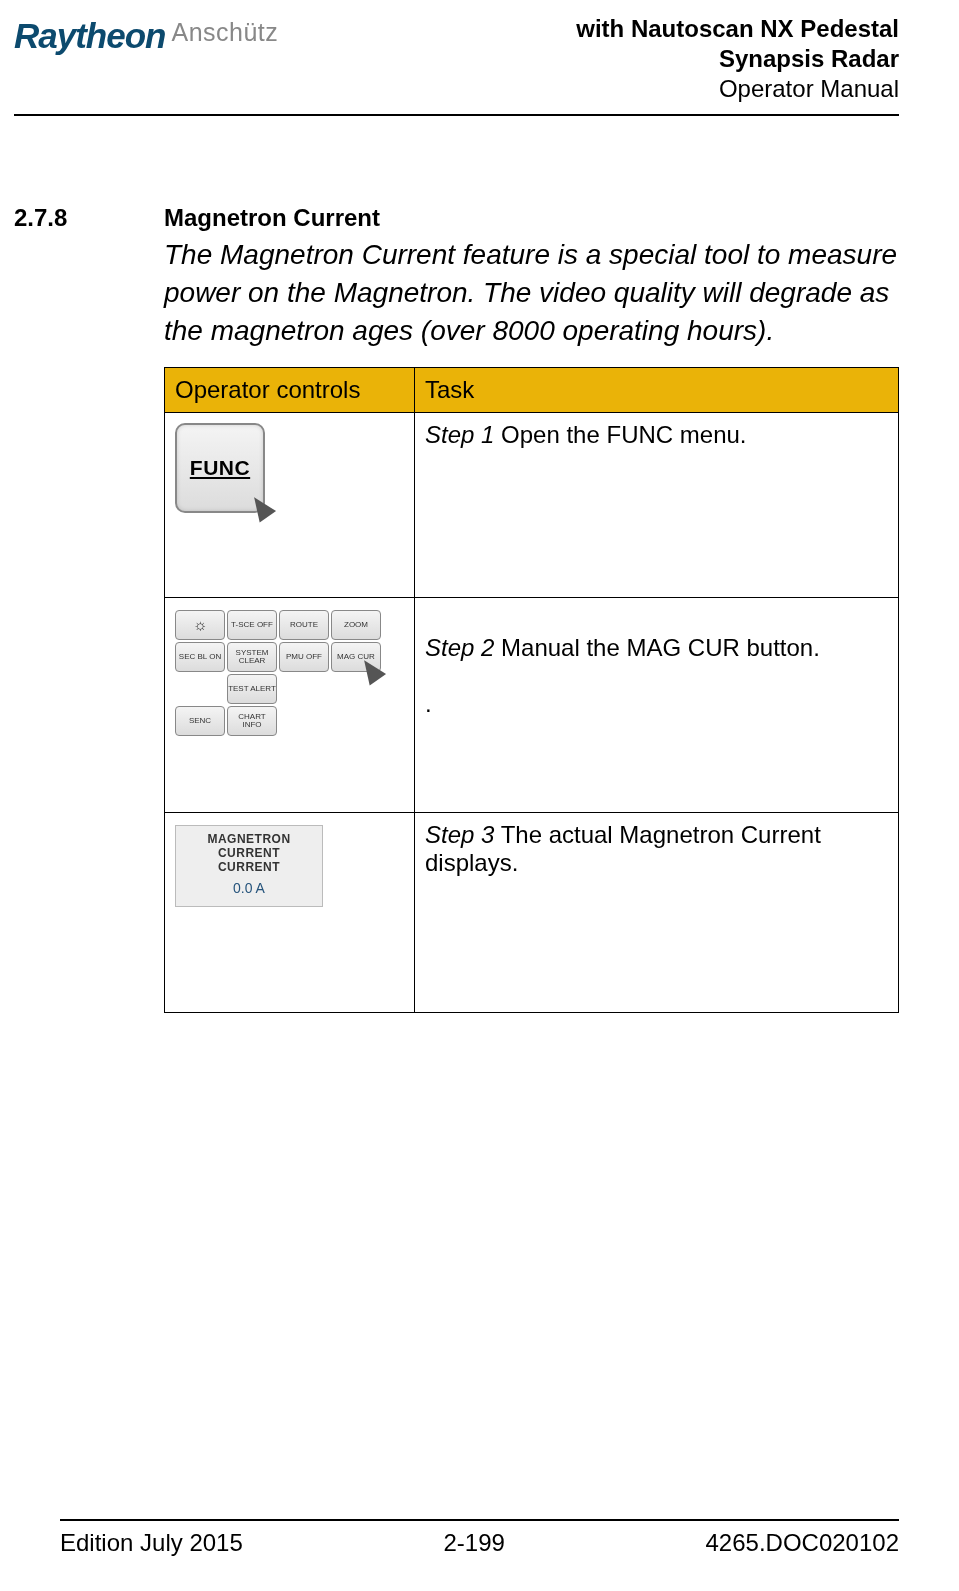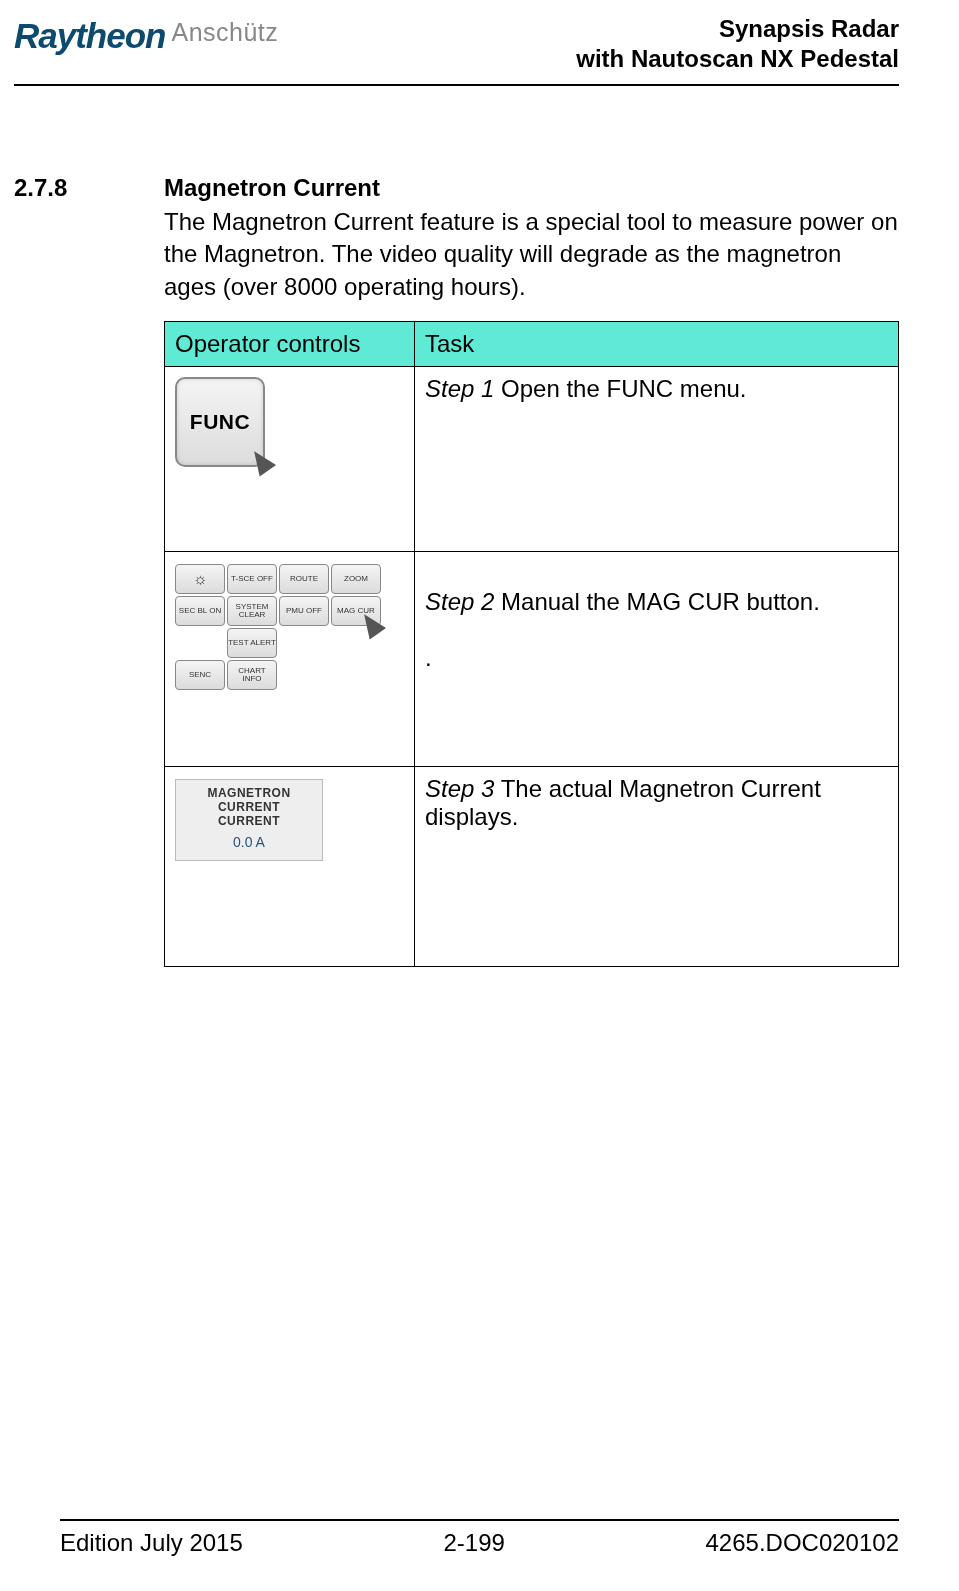--- a/index.html
+++ b/index.html
@@ -66,48 +66,49 @@
     }
     .section-heading {
       font-size: 24px;
       font-weight: 700;
     }
     .section-body {
       margin-left: 150px;
       margin-right: 0;
     }
     .body-text {
-      font-size: 24px;
+      font-size: 28px;
       line-height: 1.35;
       margin-top: 4px;
       margin-bottom: 18px;
+      font-style: italic;
     }
     table.task-table {
       border-collapse: collapse;
       width: 100%;
       table-layout: fixed;
     }
     table.task-table td, table.task-table th {
       border: 1px solid #000;
       vertical-align: top;
       padding: 8px 10px;
       font-size: 24px;
       font-weight: 400;
       text-align: left;
     }
     table.task-table thead td {
-      background: #5eead4;
+      background: #eab308;
     }
     .col-ctrl { width: 250px; }
     .row1-ctrl { height: 185px; }
     .row2-ctrl { height: 215px; }
     .row3-ctrl { height: 200px; }
     .step-ital { font-style: italic; }
     
-    .func-btn-wrap { position: relative; width: 92px; height: 92px; margin-top: 2px; }
+    .func-btn-wrap { position: relative; width: 92px; height: 92px; margin-top: 2px; text-decoration: underline; }
     .func-btn {
       width: 90px; height: 90px;
       border: 2px solid #888;
       border-radius: 10px;
       background: linear-gradient(#f4f4f4,#dcdcdc);
       display: flex; align-items: center; justify-content: center;
       font-weight: 900; font-size: 21px; letter-spacing: 0.5px;
       color: #000;
       box-shadow: inset 0 0 4px rgba(0,0,0,0.15);
     }
@@ -177,22 +178,23 @@
   </style>
 </head>
 <body>
 
 <div class="header-row">
   <div class="logo">
     <span class="logo-raytheon">Raytheon</span>
     <span class="logo-anschutz">Anschütz</span>
   </div>
   <div class="header-title">
+    <div class="bold">with Nautoscan NX Pedestal</div>
     <div class="bold">Synapsis Radar</div>
-    <div class="bold">with Nautoscan NX Pedestal</div>
+    <div class="normal">Operator Manual</div>
   </div>
 </div>
 <hr class="hr-thin">
 
 <div class="content">
   <div class="section-row">
     <div class="section-number">2.7.8</div>
     <div class="section-heading">Magnetron Current</div>
   </div>
   <div class="section-body">

